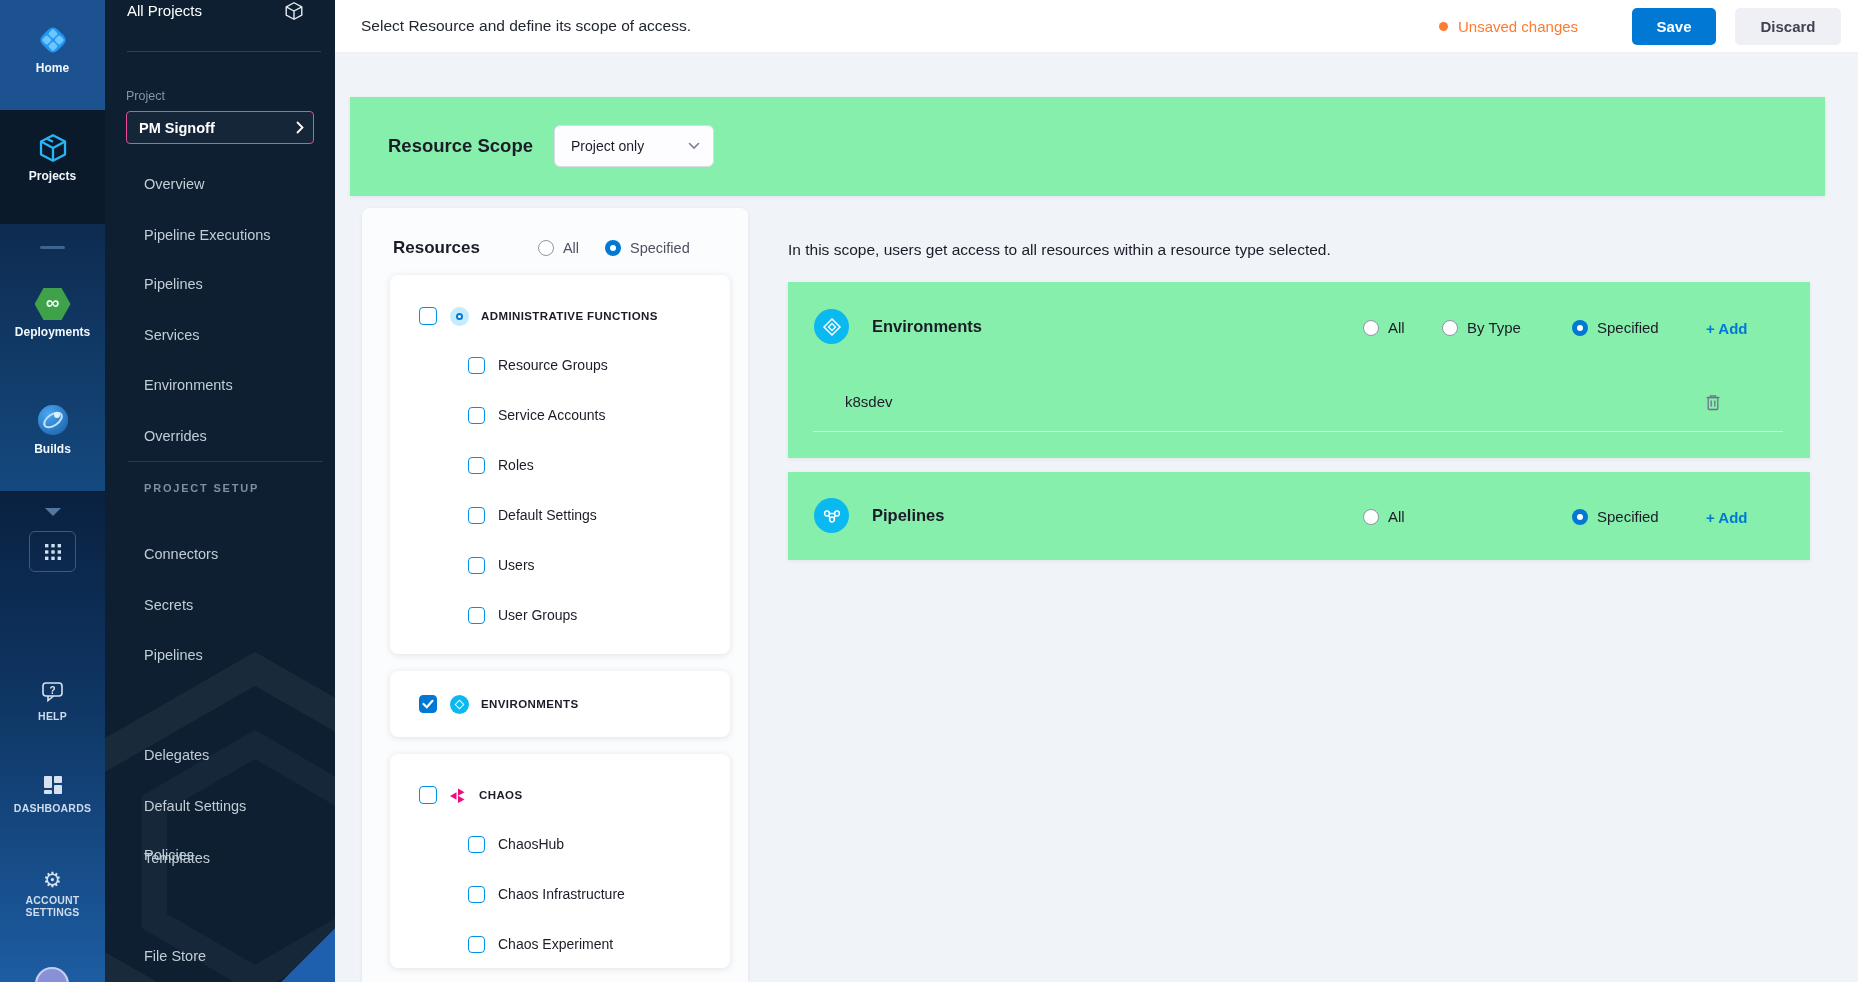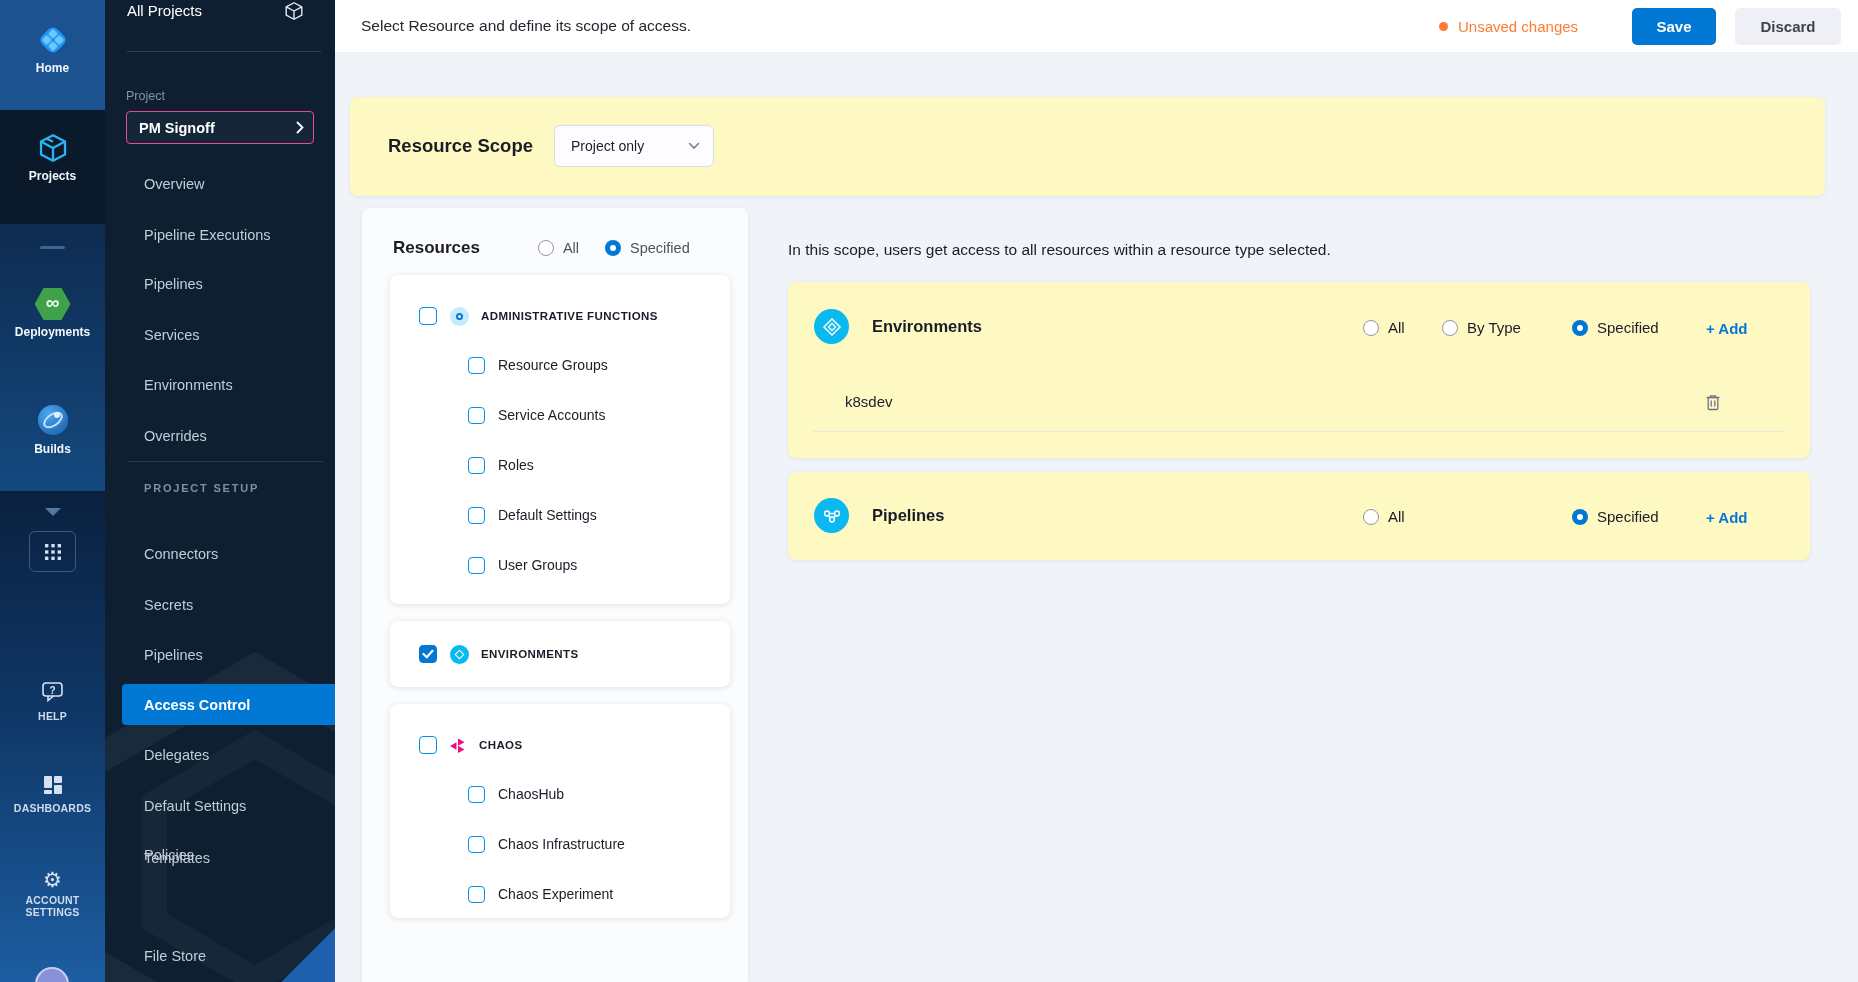--- a/index.html
+++ b/index.html
@@ -46,21 +46,21 @@
   .main { position:absolute; left:335px; top:0; width:1463px; height:982px; }
   .topbar { position:absolute; left:0; top:0; width:1523px; height:53px; background:#fff; border-bottom:1px solid #edf0f5; }
   .topbar .msg { position:absolute; left:26px; top:17px; font-size:15.5px; color:#22272f; }
   .unsaved { position:absolute; left:1104px; top:18px; display:flex; align-items:center; gap:10px; }
   .unsaved .dot { width:9px; height:9px; border-radius:50%; background:#ff7b30; }
   .unsaved .txt { font-size:15px; color:#ff7b30; }
   .btn-save { position:absolute; left:1297px; top:8px; width:84px; height:37px; background:#0278d5; color:#fff; font-weight:bold; font-size:15px; border:none; border-radius:5px; cursor:pointer; font-family:inherit; }
   .btn-discard { position:absolute; left:1400px; top:8px; width:106px; height:37px; background:#eff0f6; color:#3f4250; font-weight:bold; font-size:15px; border:none; border-radius:5px; cursor:pointer; font-family:inherit; }
 
   .content { position:absolute; left:0; top:53px; width:1523px; height:929px; overflow:hidden; }
-  .card { background:#fef9c3; border-radius:8px; box-shadow:0 1px 4px rgba(30,40,60,.07); }
+  .card { background:#86efac; border-radius:0; box-shadow:0 1px 4px rgba(30,40,60,.07); }
 
   .scope-card { position:absolute; left:15px; top:44px; width:1475px; height:99px; }
   .scope-title { position:absolute; left:38px; top:38px; font-size:18.5px; font-weight:bold; color:#1c1c28; }
   .scope-dd { position:absolute; left:204px; top:28px; width:160px; height:42px; border:1px solid #d8dce6; border-radius:6px; background:#fdfdff; display:flex; align-items:center; cursor:pointer; }
   .scope-dd .v { margin-left:16px; font-size:14px; color:#1c1c28; }
   .scope-dd .c { margin-left:auto; margin-right:13px; display:flex; }
 
   
   .respanel { position:absolute; left:27px; top:155px; width:386px; height:774px; background:#fbfcfd; border-radius:8px 8px 0 0; box-shadow:0 1px 4px rgba(30,40,60,.07); overflow:hidden; }
   .res-head { display:flex; align-items:center; padding:30px 18px 0 31px; }
@@ -257,23 +257,20 @@
     <div class="pnav-item" style="top:325px;">Services</div>
     <div class="pnav-item" style="top:375px;">Environments</div>
     <div class="pnav-item" style="top:426px;">Overrides</div>
 
     <div class="pnav-hr2"></div>
     <div class="pnav-setup">PROJECT SETUP</div>
 
     <div class="pnav-item" style="top:544px;">Connectors</div>
     <div class="pnav-item" style="top:595px;">Secrets</div>
     <div class="pnav-item" style="top:645px;">Pipelines</div>
-    <div class="pnav-active">
-      <span>Access Control</span>
-    </div>
     <div class="pnav-item" style="top:745px;">Delegates</div>
     <div class="pnav-item" style="top:796px;">Default Settings</div>
     <div class="pnav-item" style="top:848px;">Templates</div>
     <div class="pnav-item" style="top:845px;">Policies</div>
     <div class="pnav-item" style="top:946px;">File Store</div>
   </nav>
 
   <div class="main">
 
     <div class="topbar">
@@ -334,20 +331,24 @@
           <div class="grow">
             <span class="cb"></span>
             <span class="ilbl">Roles</span>
           </div>
           <div class="grow">
             <span class="cb"></span>
             <span class="ilbl">Default Settings</span>
           </div>
           <div class="grow">
             <span class="cb"></span>
+            <span class="ilbl">Users</span>
+          </div>
+          <div class="grow">
+            <span class="cb"></span>
             <span class="ilbl">User Groups</span>
           </div>
         </div>
 
         <div class="gcard env1">
           <div class="ghead" style="height:auto;">
             <span class="cb big on">
               <svg width="12" height="10" viewBox="0 0 12 10">
                   <path d="M1.5 5 L4.8 8.2 L10.5 1.8" stroke="#fff" stroke-width="2.2" fill="none" stroke-linecap="round"></path>
                 </svg>

